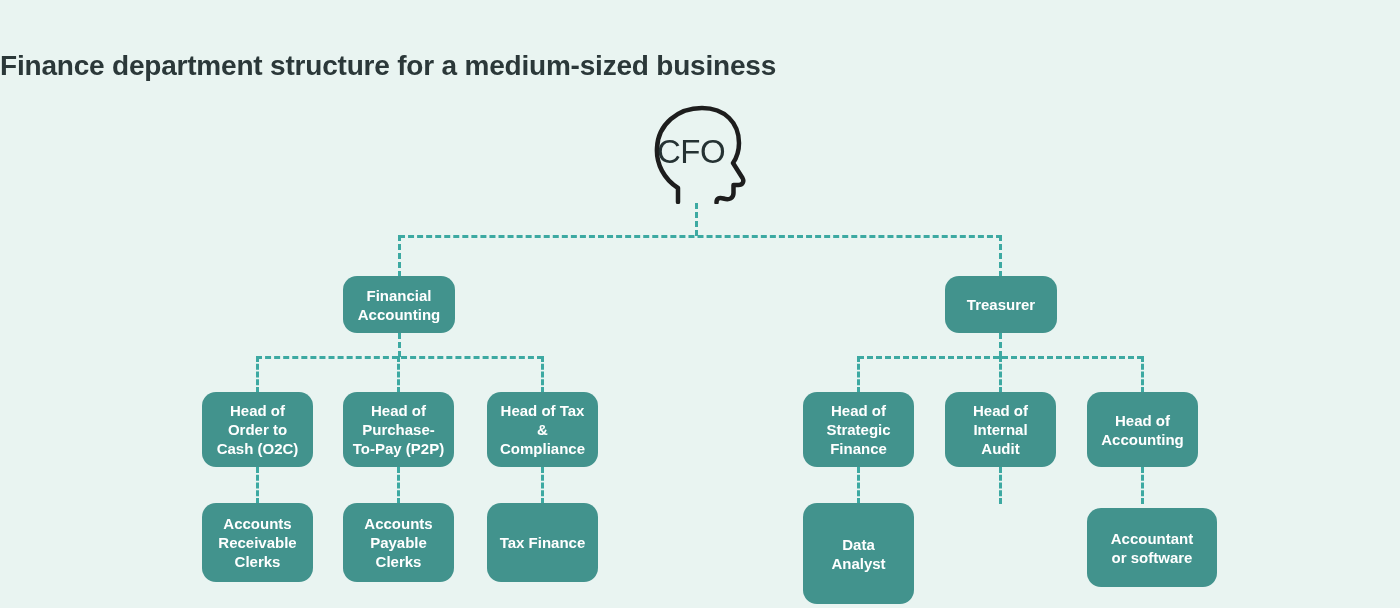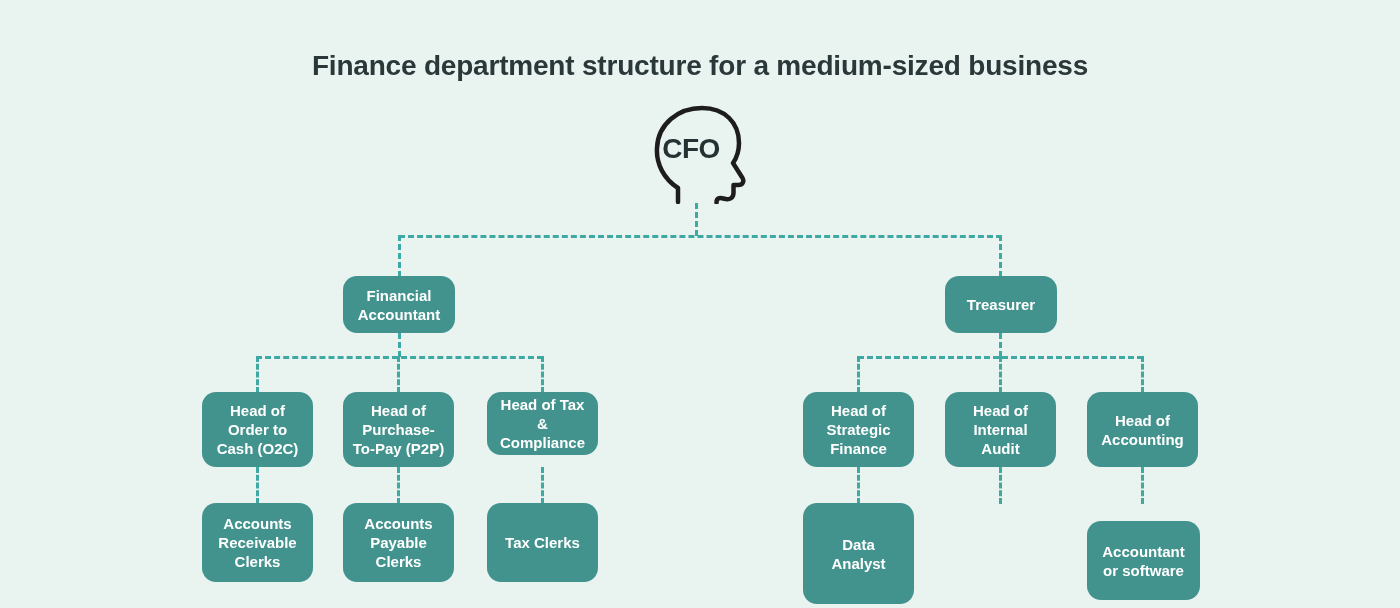--- a/index.html
+++ b/index.html
@@ -10,28 +10,28 @@
     --box_text:#ffffff;
     --icon_stroke:#1d1d1d;
   }
   html,body{margin:0;padding:0;background:var(--background);}
   .stage{
     position:relative;width:1400px;height:608px;background:var(--background);
     overflow:hidden;font-family:"Liberation Sans","DejaVu Sans",sans-serif;
   }
   .title{
     position:absolute;left:0;right:0;top:50px;margin:0;
-    text-align:center;font-size:28px;font-weight:700;letter-spacing:-0.2px;
+    text-align:left;font-size:28px;font-weight:700;letter-spacing:-0.2px;
     color:var(--title_text);
   }
   .cfo{position:absolute;left:652px;top:104px;width:96px;height:100px;}
   .cfo svg{position:absolute;left:0;top:0;}
   .cfo-label{
     position:absolute;left:4px;top:29px;width:70px;text-align:center;
-    font-size:28px;font-weight:700;color:#253233;letter-spacing:-0.5px;
+    font-size:33px;font-weight:400;color:#253233;letter-spacing:-0.5px;
   }
   .box{
     position:absolute;background:var(--box);color:var(--box_text);
     border-radius:14px;display:flex;align-items:center;justify-content:center;
     text-align:center;font-weight:700;font-size:15px;line-height:19px;
     white-space:pre-line;padding:2px;box-sizing:border-box;
   }
   .vline{position:absolute;width:0;border-left:3px dashed var(--connector);}
   .hline{position:absolute;height:0;border-top:3px dashed var(--connector);}
 </style>
@@ -75,48 +75,48 @@
   <div class="vline" style="left:999px;top:333px;height:24px"></div>
   <div class="hline" style="left:858px;top:356px;width:285px"></div>
   <div class="vline" style="left:857px;top:356px;height:37px"></div>
   <div class="vline" style="left:999px;top:356px;height:37px"></div>
   <div class="vline" style="left:1141px;top:356px;height:37px"></div>
   <div class="vline" style="left:857px;top:467px;height:37px"></div>
   <div class="vline" style="left:999px;top:467px;height:37px"></div>
   <div class="vline" style="left:1141px;top:467px;height:37px"></div>
 
   <div class="box" style="left:343px;top:276px;width:112px;height:57px">Financial
-Accountant</div>
+Accounting</div>
   <div class="box" style="left:945px;top:276px;width:112px;height:57px">Treasurer</div>
 
   <div class="box" style="left:202px;top:392px;width:111px;height:75px">Head of
 Order to
 Cash (O2C)</div>
   <div class="box" style="left:343px;top:392px;width:111px;height:75px">Head of
 Purchase-
 To-Pay (P2P)</div>
-  <div class="box" style="left:487px;top:392px;width:111px;height:63px">Head of Tax
+  <div class="box" style="left:487px;top:392px;width:111px;height:75px">Head of Tax
 &amp;
 Compliance</div>
 
   <div class="box" style="left:803px;top:392px;width:111px;height:75px">Head of
 Strategic
 Finance</div>
   <div class="box" style="left:945px;top:392px;width:111px;height:75px">Head of
 Internal
 Audit</div>
   <div class="box" style="left:1087px;top:392px;width:111px;height:75px">Head of
 Accounting</div>
 
   <div class="box" style="left:202px;top:503px;width:111px;height:79px">Accounts
 Receivable
 Clerks</div>
   <div class="box" style="left:343px;top:503px;width:111px;height:79px">Accounts
 Payable
 Clerks</div>
-  <div class="box" style="left:487px;top:503px;width:111px;height:79px">Tax Clerks</div>
+  <div class="box" style="left:487px;top:503px;width:111px;height:79px">Tax Finance</div>
 
   <div class="box" style="left:803px;top:503px;width:111px;height:101px">Data
 Analyst</div>
-  <div class="box" style="left:1087px;top:521px;width:113px;height:79px">Accountant
+  <div class="box" style="left:1087px;top:508px;width:130px;height:79px">Accountant
 or software</div>
 
 </div>
 
 </body></html>

